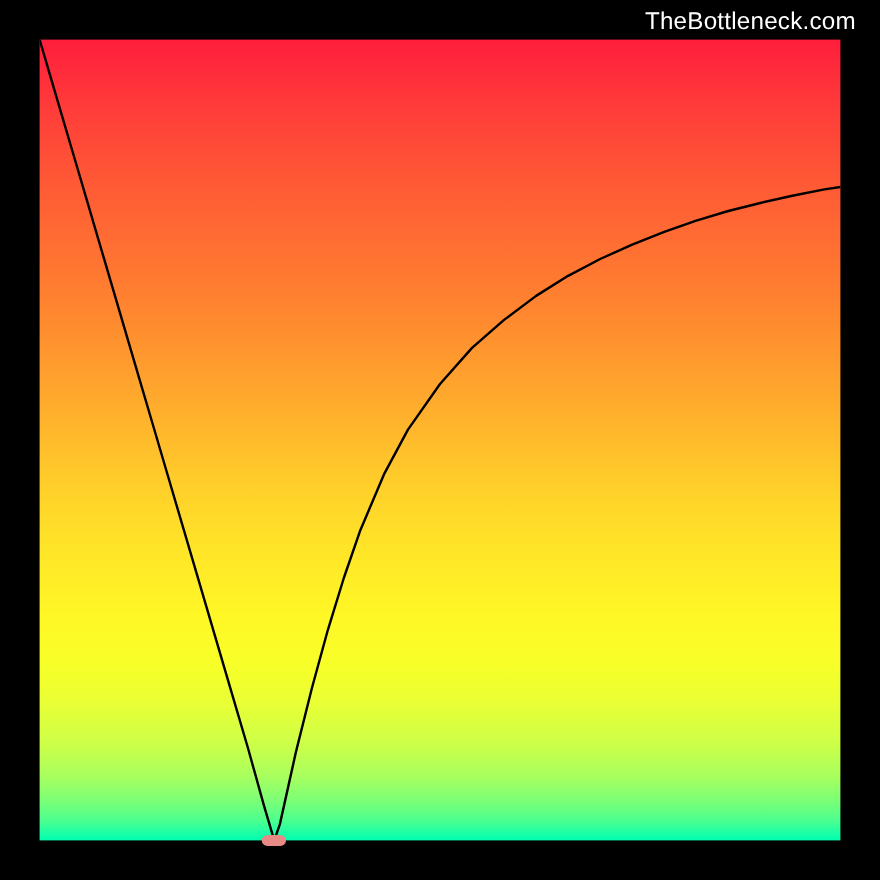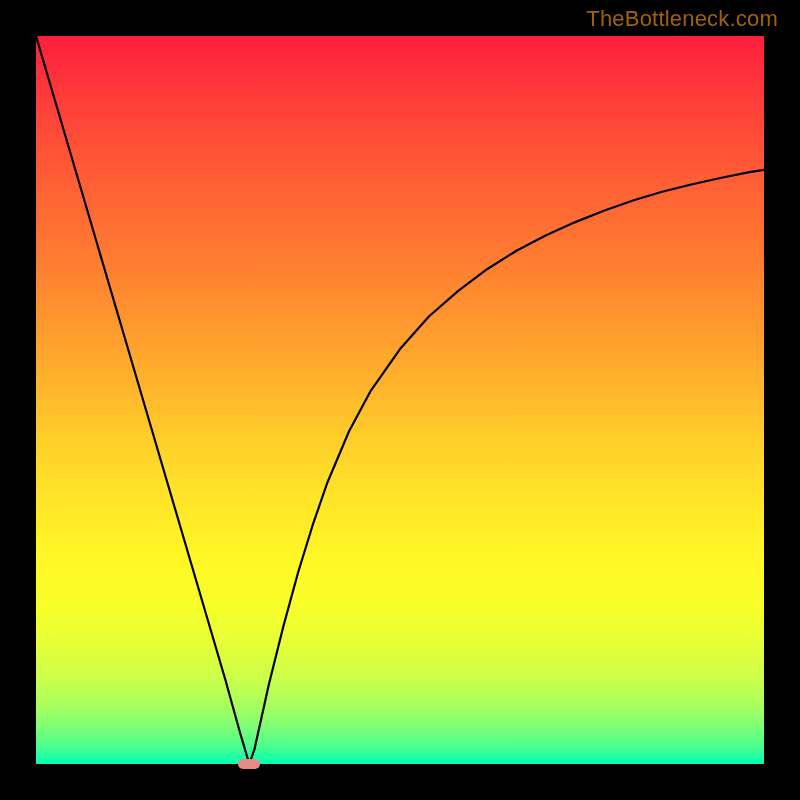--- a/index.html
+++ b/index.html
@@ -8,21 +8,21 @@
     height: 800px;
     background: #000;
     font-family: Arial, Helvetica, sans-serif;
     position: relative;
     overflow: hidden;
   }
   .watermark {
     position: absolute;
     top: 6px;
     right: 22px;
-    color: #a16207;
+    color: #ffffff;
     font-size: 22px;
     font-family: Arial, sans-serif;
     z-index: 20;
     letter-spacing: 0.2px;
   }
   .plot-frame {
     position: absolute;
     top: 36px;
     left: 36px;
     width: 728px;

